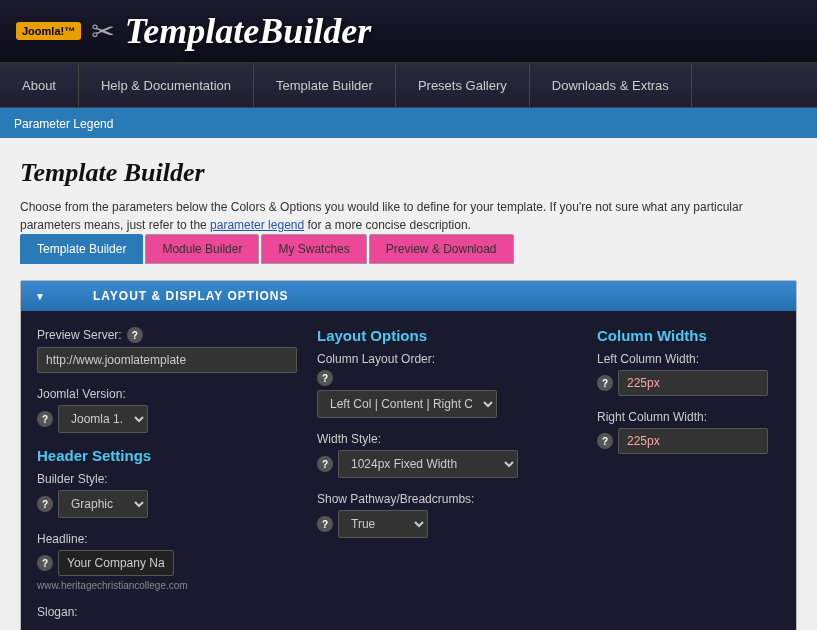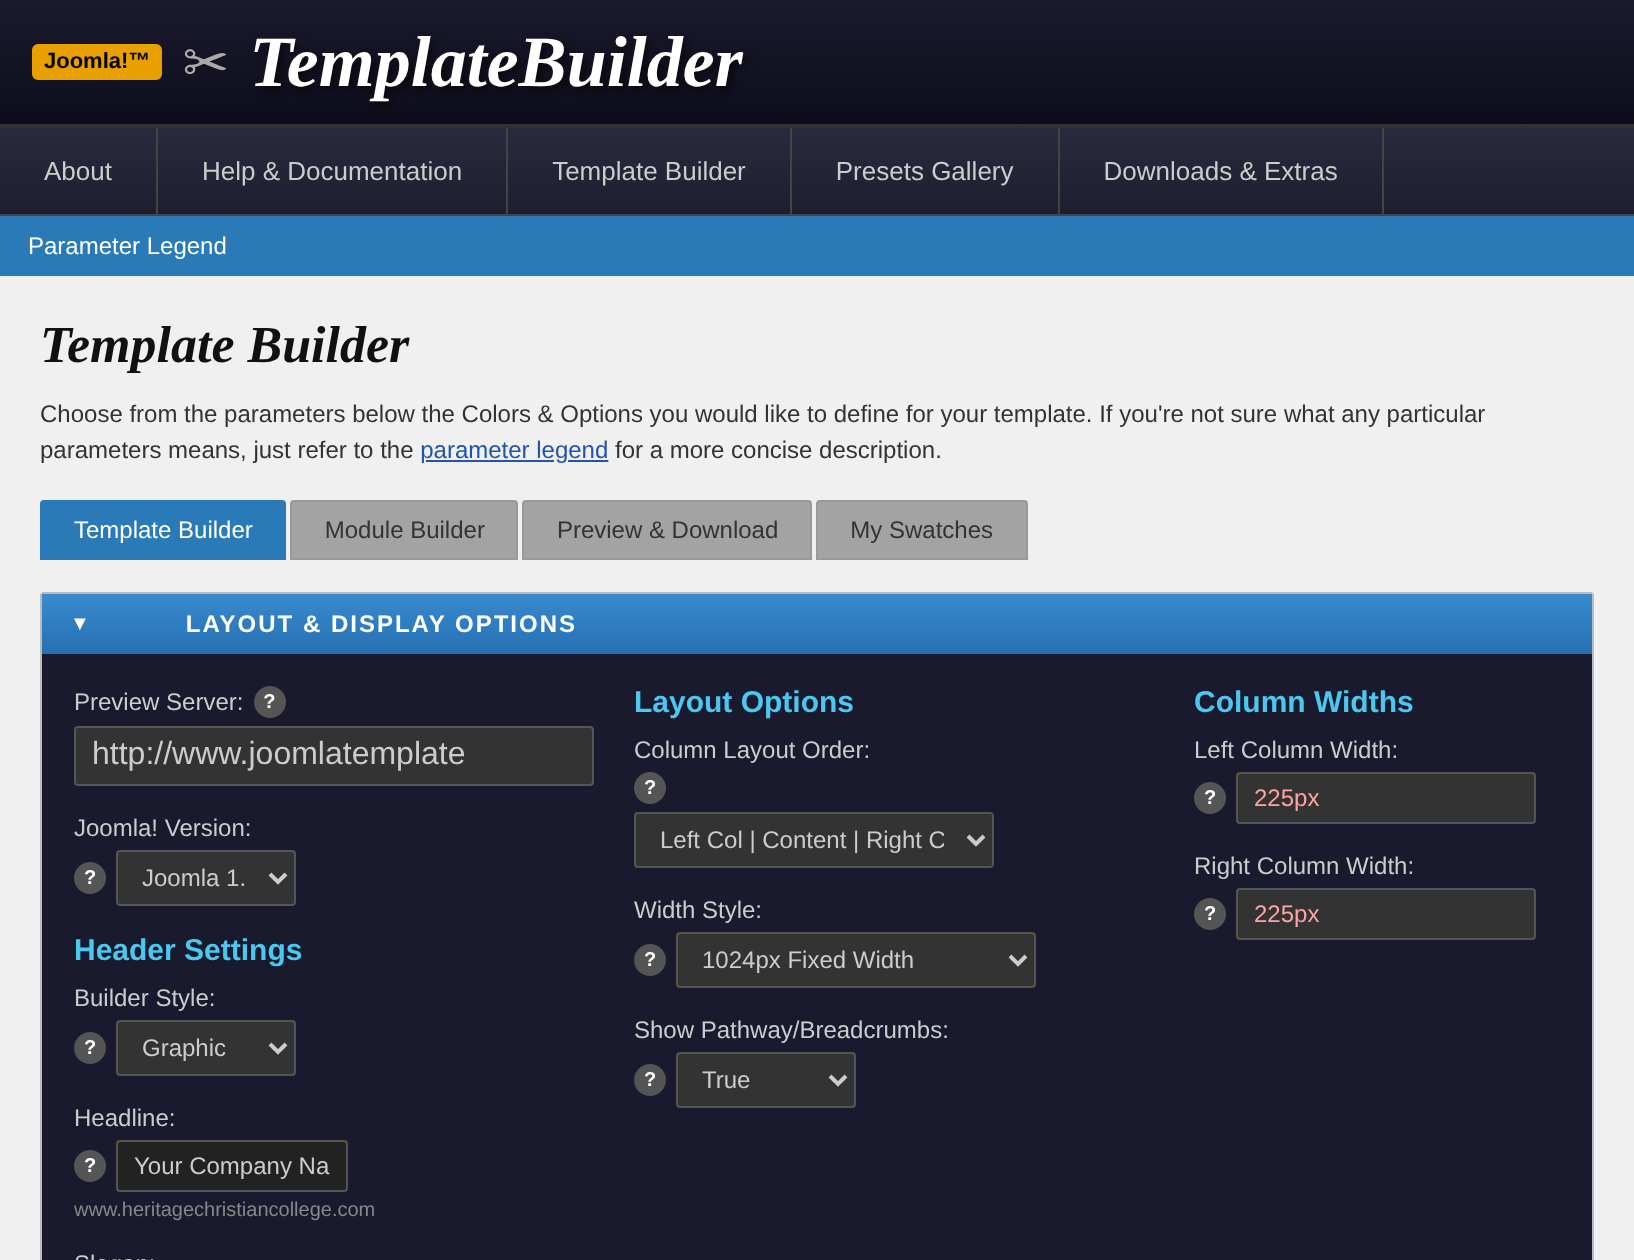--- a/index.html
+++ b/index.html
@@ -85,41 +85,40 @@
       font-weight: bold;
       color: #111;
       font-family: 'Georgia', serif;
       font-style: italic;
       margin-bottom: 10px;
     }
 
     .page-desc {
       font-size: 12px;
       color: #333;
-      margin-bottom: 16px;
       line-height: 1.5;
     }
     .page-desc a {
       color: #2255aa;
       text-decoration: underline;
       cursor: pointer;
     }
 
     
     .tabs-row {
       display: flex;
       gap: 0;
       margin-bottom: 16px;
     }
     .tab {
       padding: 7px 16px;
       font-size: 12px;
       cursor: pointer;
       border: 1px solid #999;
-      background: #a3a3a3;
+      background: #ec4899;
       color: #333;
       margin-right: 2px;
       border-radius: 2px 2px 0 0;
     }
     .tab.active {
       background: #2a7ab8;
       color: #fff;
       border-color: #2a7ab8;
     }
 
@@ -185,21 +184,21 @@
       color: #fff;
       border-radius: 50%;
       font-size: 10px;
       font-weight: bold;
       cursor: pointer;
       flex-shrink: 0;
     }
     .field-input {
       width: 100%;
       padding: 5px 8px;
-      font-size: 16px;
+      font-size: 12px;
       background: #333;
       color: #ccc;
       border: 1px solid #555;
       border-radius: 2px;
     }
     .field-input-light {
       width: 116px;
       padding: 5px 8px;
       font-size: 12px;
       background: #222;
@@ -271,22 +270,22 @@
   <h1 class="page-title">Template Builder</h1>
   <p class="page-desc">
     <span>Choose from the parameters below the Colors &amp; Options you would like to define for your template. If you're not sure what any particular parameters means, just refer to the </span>
     <a>parameter legend</a>
     <span> for a more concise description.</span>
   </p>
 
   <div class="tabs-row">
     <div class="tab active">Template Builder</div>
     <div class="tab">Module Builder</div>
+    <div class="tab">My Swatches</div>
     <div class="tab">Preview &amp; Download</div>
-    <div class="tab">My Swatches</div>
   </div>
 
   <div class="section-panel">
     <div class="section-header">
       <span class="triangle-icon">▼</span>
       <span class="section-header-text">LAYOUT &amp; DISPLAY OPTIONS</span>
     </div>
     <div class="section-body">
 
       <div>

